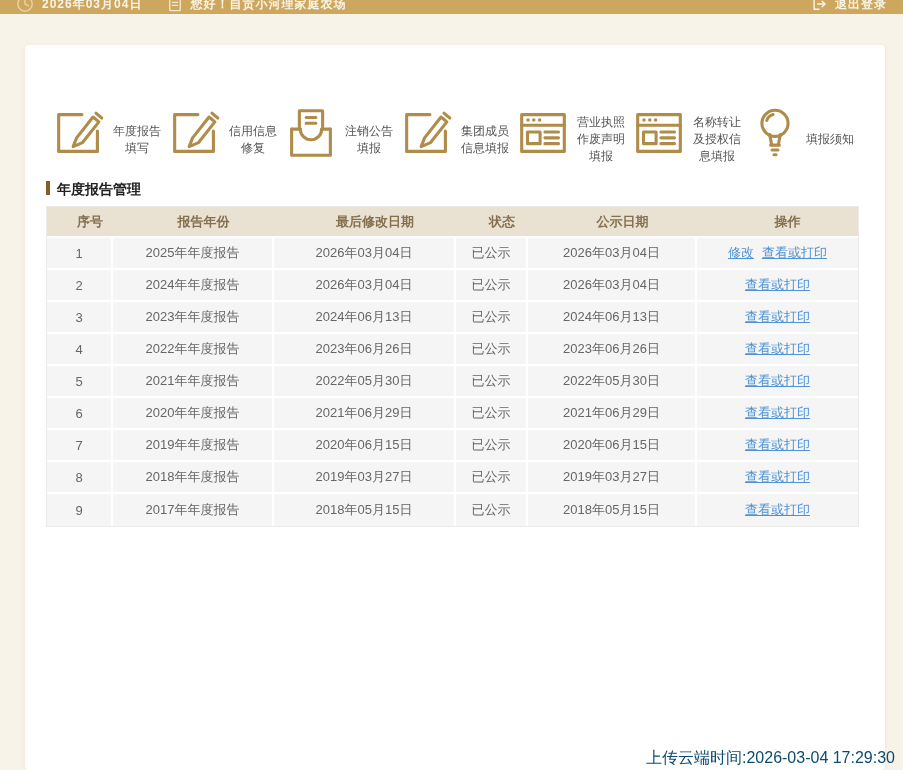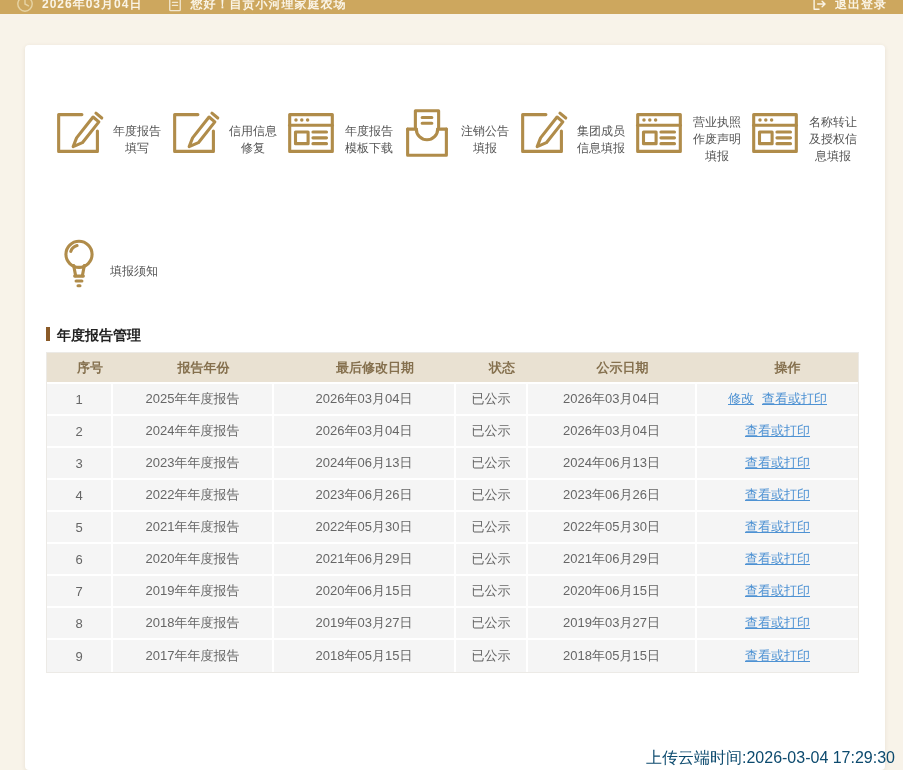--- a/index.html
+++ b/index.html
@@ -44,21 +44,21 @@
   }
   .sc-icon { width:62px; height:62px; display:block; }
   .sc-icon svg { width:62px; height:62px; display:block; }
   .sc-label {
     margin-top:14px; font-size:12px; line-height:17px; color:#555;
     max-width:116px;
   }
 
   
   .section-row {
-    margin:32px 26px 7px 21px; display:flex; align-items:flex-start;
+    margin:16px 26px 7px 21px; display:flex; align-items:flex-start;
   }
   .section-bar { width:4px; height:14px; background:#8a5a28; margin-right:7px; }
   .section-title { font-size:14px; font-weight:700; color:#222; }
 
   
   .table-wrap { margin:0 26px 0 21px; }
   table.report-table {
     width:100%; border-collapse:separate; border-spacing:0;
     table-layout:fixed; border:1px solid #eceae6;
   }
@@ -144,34 +144,20 @@
       <span class="sc-icon">
         <svg viewBox="0 0 64 64">
             <path class="gold-stroke" d="M35 13 H11 V51 H51 V30"></path>
             <path class="gold-stroke" d="M26 46 l3.5 -9 L46.5 15.5 l6 5 L35.5 42 Z"></path>
             <path class="gold-stroke" d="M49.5 11.5 l6 5"></path>
           </svg>
       </span>
       <span class="sc-label">信用信息修复</span>
     </div>
 
-    <div class="shortcut">
-      <span class="sc-icon">
-        <svg viewBox="0 0 64 64">
-            <path class="gold-stroke" d="M10 13 H54 V51 H10 Z"></path>
-            <path class="gold-stroke" d="M10 24 H54"></path>
-            <circle class="gold-fill" cx="16.5" cy="18.5" r="1.8"></circle>
-            <circle class="gold-fill" cx="22.5" cy="18.5" r="1.8"></circle>
-            <circle class="gold-fill" cx="28.5" cy="18.5" r="1.8"></circle>
-            <path class="gold-stroke" d="M16 31 H29 V43 H16 Z"></path>
-            <path class="gold-stroke" d="M34 31 H48 M34 37 H48 M34 43 H48"></path>
-          </svg>
-      </span>
-      <span class="sc-label">年度报告模板下载</span>
-    </div>
 
     <div class="shortcut">
       <span class="sc-icon">
         <svg viewBox="0 0 64 64">
             <path class="gold-stroke" d="M20 26 V9 H44 V26"></path>
             <path class="gold-stroke" d="M27 16 H37 M27 22 H37"></path>
             <path class="gold-stroke" d="M12 28 V55 H52 V28"></path>
             <path class="gold-stroke" d="M12 28 H21 M43 28 H52"></path>
             <path class="gold-stroke" d="M21 28 a11 11 0 0 0 22 0"></path>
           </svg>

